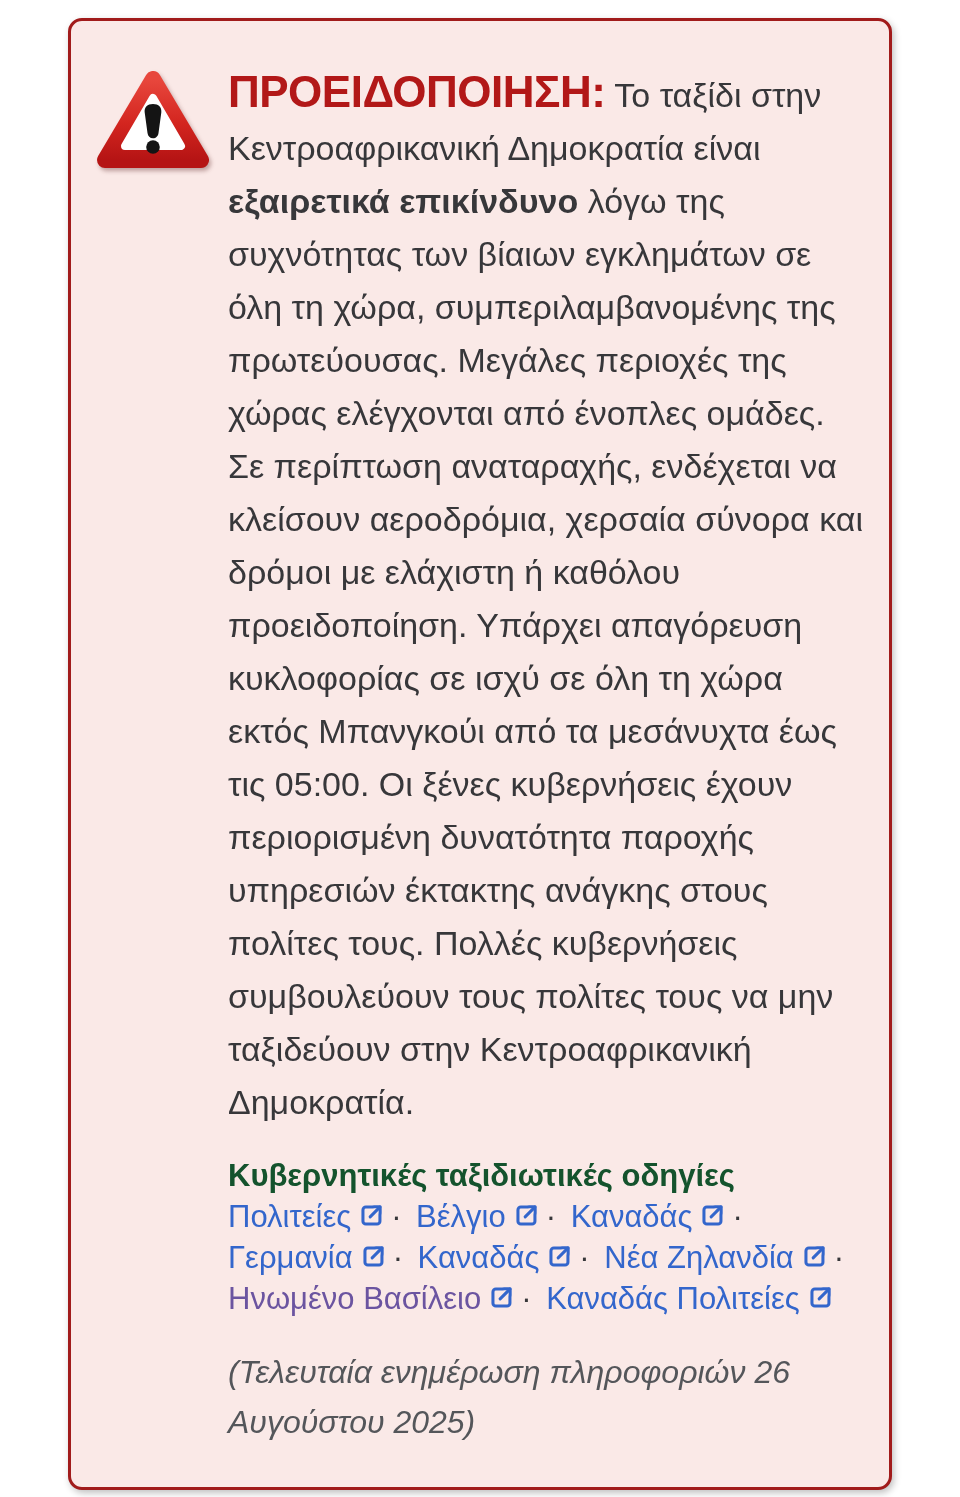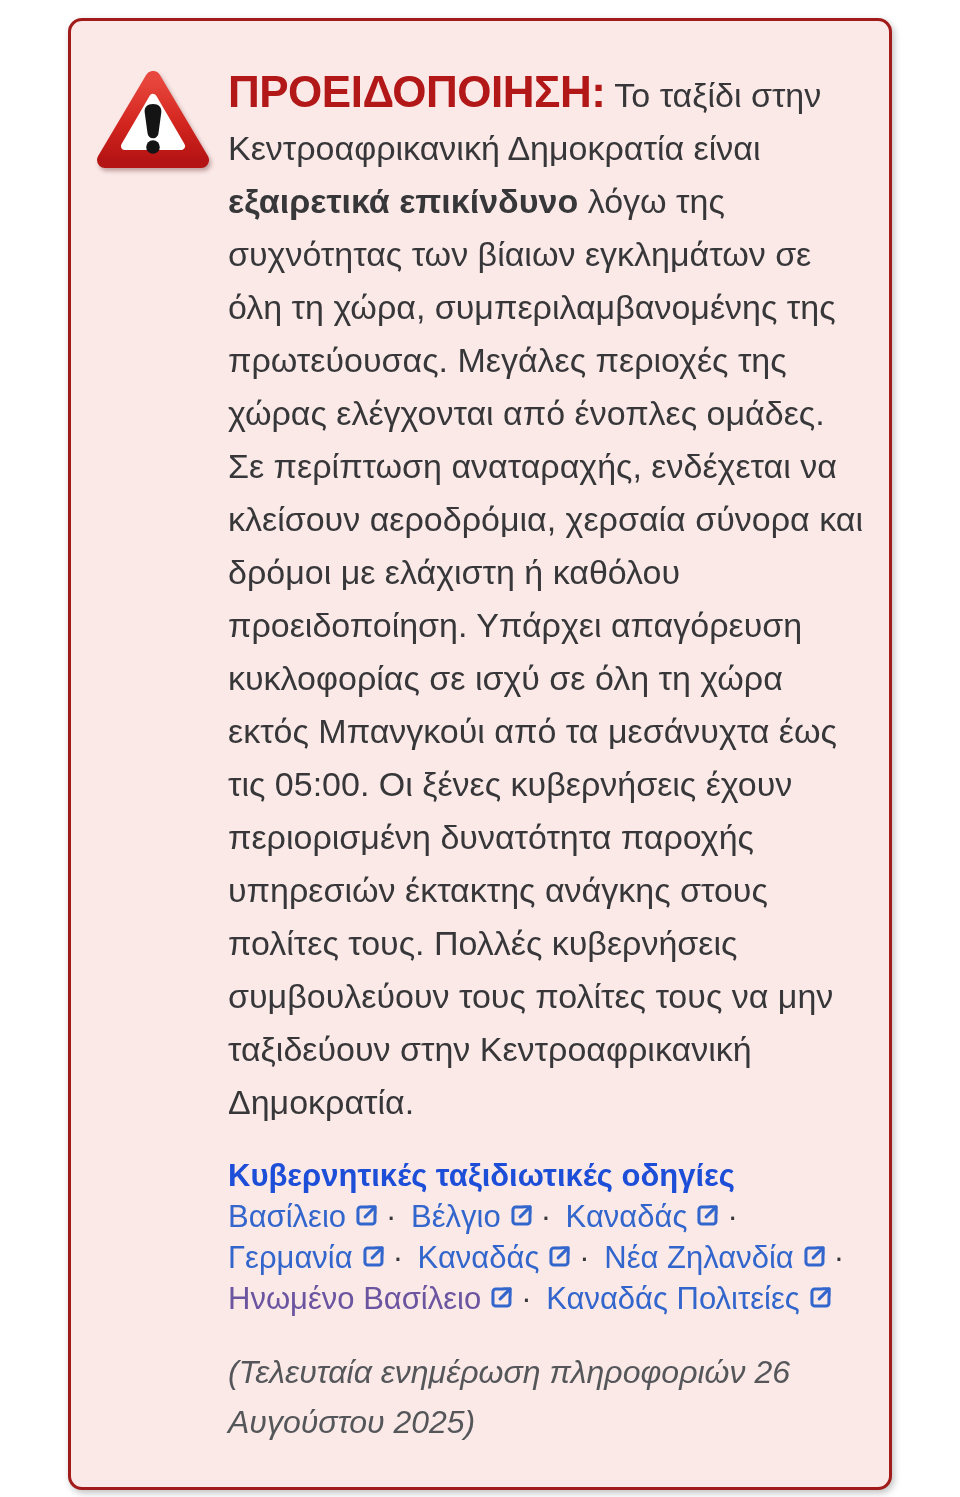--- a/index.html
+++ b/index.html
@@ -51,21 +51,21 @@
     letter-spacing: -0.5px;
   }
   .bold-phrase {
     font-weight: 700;
   }
   .advisories-heading {
     margin-top: 26px;
     font-size: 31px;
     line-height: 41px;
     font-weight: 700;
-    color: #1d4ed8;
+    color: #14532d;
   }
   .advisory-links {
     font-size: 31px;
     line-height: 41px;
     color: #37373a;
   }
   .advisory-links a {
     color: #3366cc;
     text-decoration: none;
     white-space: nowrap;
@@ -113,21 +113,21 @@
     </svg>
   </div>
 
   <div class="text-col">
 
     <p class="intro"><span class="warn-title">ΠΡΟΕΙΔΟΠΟΙΗΣΗ:</span><span> Το ταξίδι στην Κεντροαφρικανική Δημοκρατία είναι </span><span class="bold-phrase">εξαιρετικά επικίνδυνο</span><span> λόγω της συχνότητας των βίαιων εγκλημάτων σε όλη τη χώρα, συμπεριλαμβανομένης της πρωτεύουσας. Μεγάλες περιοχές της χώρας ελέγχονται από ένοπλες ομάδες. Σε περίπτωση αναταραχής, ενδέχεται να κλείσουν αεροδρόμια, χερσαία σύνορα και δρόμοι με ελάχιστη ή καθόλου προειδοποίηση. Υπάρχει απαγόρευση κυκλοφορίας σε ισχύ σε όλη τη χώρα εκτός Μπανγκούι από τα μεσάνυχτα έως τις 05:00. Οι ξένες κυβερνήσεις έχουν περιορισμένη δυνατότητα παροχής υπηρεσιών έκτακτης ανάγκης στους πολίτες τους. Πολλές κυβερνήσεις συμβουλεύουν τους πολίτες τους να μην ταξιδεύουν στην Κεντροαφρικανική Δημοκρατία.</span></p>
 
     <div class="advisories-heading">Κυβερνητικές ταξιδιωτικές οδηγίες</div>
 
     <div class="advisory-links">
-      <a href="#"><span class="link-label">Βασίλειο</span><svg class="ext-svg" viewBox="0 0 24 24">
+      <a href="#"><span class="link-label">Πολιτείες</span><svg class="ext-svg" viewBox="0 0 24 24">
             <path d="M13 4.5 H7 A2.6 2.6 0 0 0 4.4 7.1 V17 A2.6 2.6 0 0 0 7 19.6 H16.9 A2.6 2.6 0 0 0 19.5 17 V11" fill="none" stroke="#3366cc" stroke-width="2.7" stroke-linecap="round"></path>
             <path d="M10.8 13.2 L19.4 4.6" fill="none" stroke="#3366cc" stroke-width="2.7" stroke-linecap="round"></path>
             <path d="M14 4.3 H19.7 V10" fill="none" stroke="#3366cc" stroke-width="2.7" stroke-linecap="round" stroke-linejoin="round"></path>
           </svg></a><span class="sep">·</span>
       <a href="#"><span class="link-label">Βέλγιο</span><svg class="ext-svg" viewBox="0 0 24 24">
             <path d="M13 4.5 H7 A2.6 2.6 0 0 0 4.4 7.1 V17 A2.6 2.6 0 0 0 7 19.6 H16.9 A2.6 2.6 0 0 0 19.5 17 V11" fill="none" stroke="#3366cc" stroke-width="2.7" stroke-linecap="round"></path>
             <path d="M10.8 13.2 L19.4 4.6" fill="none" stroke="#3366cc" stroke-width="2.7" stroke-linecap="round"></path>
             <path d="M14 4.3 H19.7 V10" fill="none" stroke="#3366cc" stroke-width="2.7" stroke-linecap="round" stroke-linejoin="round"></path>
           </svg></a><span class="sep">·</span>
       <a href="#"><span class="link-label">Καναδάς</span><svg class="ext-svg" viewBox="0 0 24 24">

